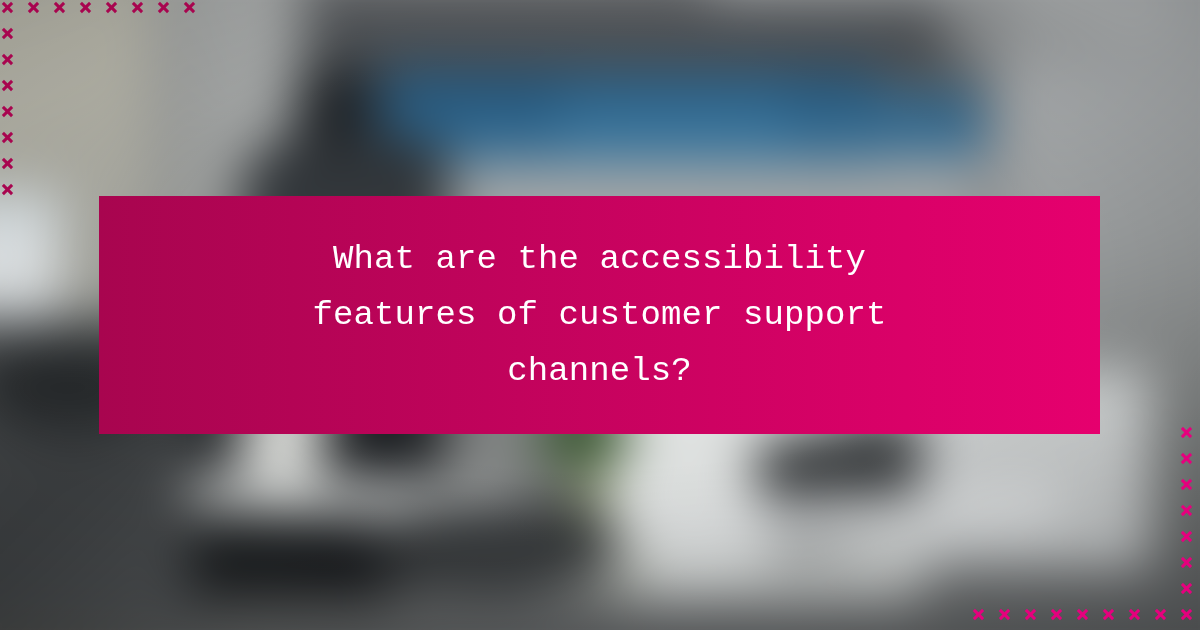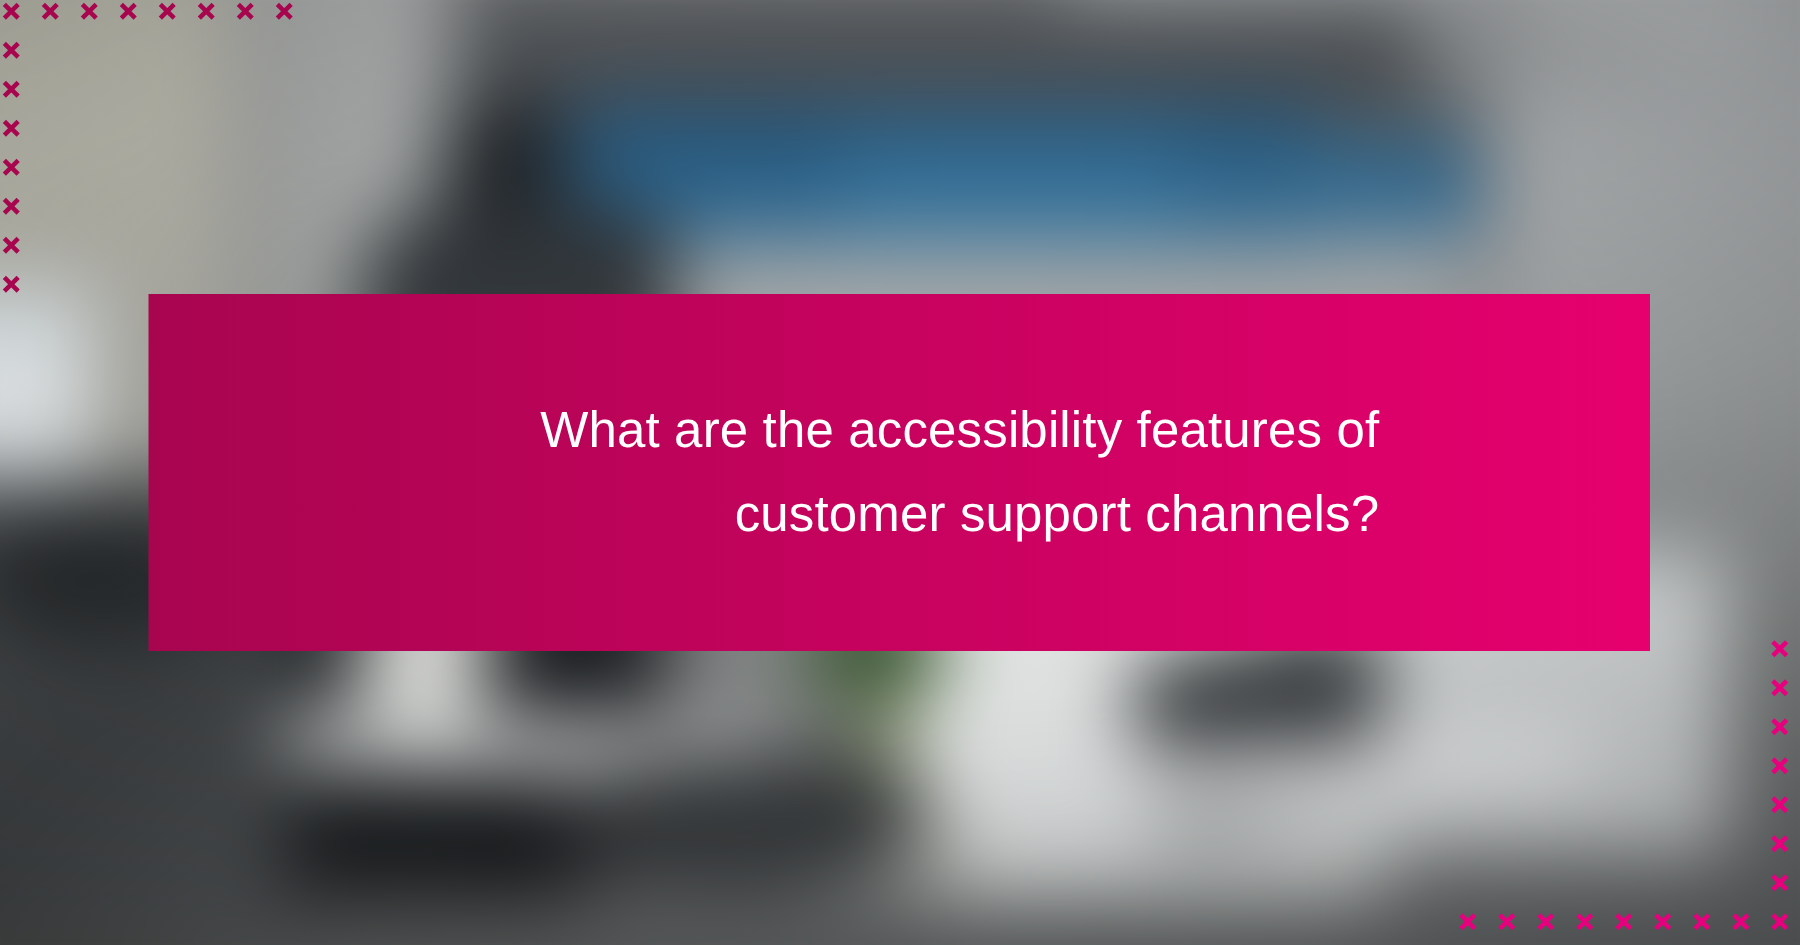--- a/index.html
+++ b/index.html
@@ -308,25 +308,25 @@
     height: 238px;
     display: flex;
     align-items: center;
     justify-content: center;
     box-sizing: border-box;
     padding: 0 60px;
   }
   .banner-title {
     margin: 0;
     color: #ffffff;
-    font-family: Liberation Sans, sans-serif;
+    font-family: Liberation Mono, monospace;
     font-size: 34px;
     font-weight: 400;
     line-height: 1.65;
-    text-align: right;
+    text-align: center;
     letter-spacing: 0.1px;
     max-width: 640px;
   }
 </style>
 </head>
 <body>
 
 <div class="canvas">
 
   <div class="bg-photo">

